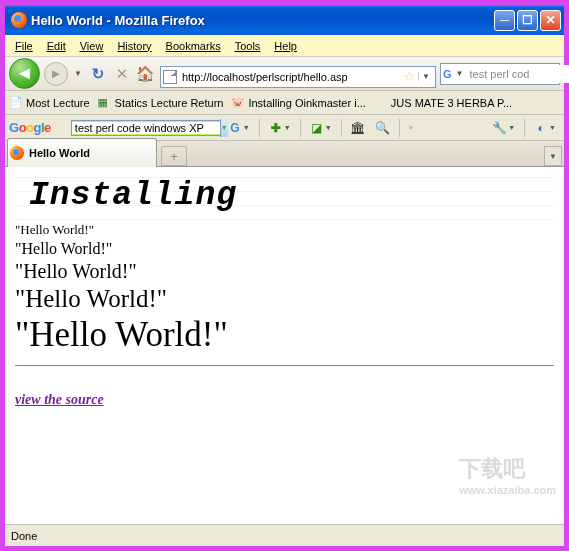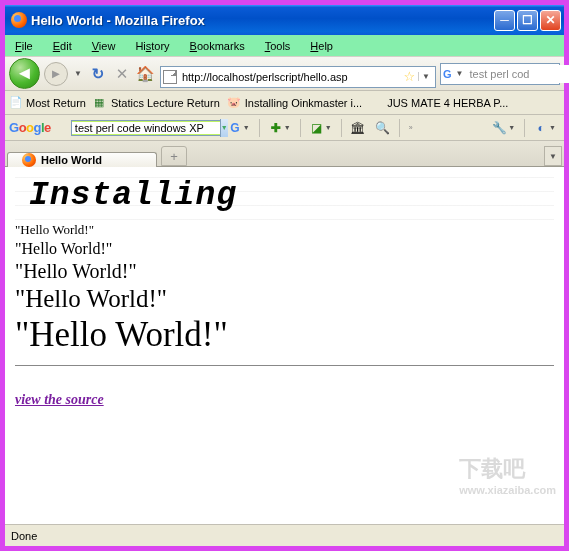--- a/index.html
+++ b/index.html
@@ -7,21 +7,21 @@
 .window { width: 569px; height: 551px; border: 5px solid #d946ef; display: flex; flex-direction: column; }
 .titlebar { height: 30px; background: linear-gradient(to bottom, #3a95ff 0%, #0a5bd6 8%, #0050c8 45%, #0667db 88%, #0a5bd6 100%); display: flex; align-items: center; padding: 0 3px 0 6px; color: white; font-weight: bold; font-size: 13px; }
 .titlebar .ff-icon { width: 16px; height: 16px; margin-right: 4px; background: radial-gradient(circle at 30% 30%, #ffcc66, #ff6600 60%, #cc3300); border-radius: 50%; position: relative; }
 .titlebar .ff-icon::after { content:""; position:absolute; left:3px; top:3px; width:7px; height:7px; background:#4a8cff; border-radius:50%; }
 .titlebar .title-text { flex: 1; text-shadow: 1px 1px 1px rgba(0,0,0,0.4); }
 .win-btns { display: flex; gap: 2px; }
 .win-btn { width: 21px; height: 21px; border: 1px solid #fff; border-radius: 3px; display:flex; align-items:center; justify-content:center; font-size:12px; font-weight:bold; color:white; font-family: Arial; }
 .win-min { background: linear-gradient(#7ba7e8, #2a6ad0); }
 .win-max { background: linear-gradient(#7ba7e8, #2a6ad0); }
 .win-close { background: linear-gradient(#f5a797, #e1431f); }
-.menubar { height: 22px; background: #86efac; display: flex; align-items: center; padding: 0 4px; gap: 8px; border-bottom: 1px solid #d4d0c8; }
+.menubar { height: 22px; background: #fef9c3; display: flex; align-items: center; padding: 0 4px; gap: 2px; border-bottom: 1px solid #d4d0c8; text-decoration: underline; }
 .menubar span { padding: 2px 6px; cursor: default; }
 .menubar span u { text-decoration: underline; }
 .navbar { height: 34px; background: linear-gradient(#f7f6f2, #e8e5d8); display:flex; align-items:center; padding:0 4px; gap:4px; border-bottom: 1px solid #c2bfb4; }
 .nav-back { width:31px; height:31px; border-radius:50%; background: radial-gradient(circle at 35% 30%, #b5e39a, #4bb82d 55%, #2a8a12); border:1px solid #3a8c1e; display:flex; align-items:center; justify-content:center; color:white; font-size:18px; font-weight:bold; }
 .nav-fwd { width:24px; height:24px; border-radius:50%; background:#e8e5d8; border:1px solid #b5b2a6; display:flex; align-items:center; justify-content:center; color:#999; font-size:13px; }
 .nav-drop { color:#555; font-size:8px; padding:0 2px; }
 .nav-reload { width:20px; height:20px; display:flex; align-items:center; justify-content:center; color:#3a6ec5; font-size:15px; font-weight:bold; }
 .nav-stop { width:20px; height:20px; display:flex; align-items:center; justify-content:center; color:#999; font-size:15px; }
 .nav-home { width:20px; height:20px; display:flex; align-items:center; justify-content:center; font-size:15px; }
 .urlbar { flex:1; height:22px; background:white; border:1px solid #7f9db9; display:flex; align-items:center; padding:0 2px; gap:3px;margin-top:6px; }
@@ -42,21 +42,21 @@
 .google-logo { font-weight:bold; font-size:13px; letter-spacing:-0.5px; margin-right:17px; }
 .google-logo .g1{color:#4285f4;}.google-logo .g2{color:#ea4335;}.google-logo .g3{color:#fbbc05;}.google-logo .g4{color:#4285f4;}.google-logo .g5{color:#34a853;}.google-logo .g6{color:#ea4335;}
 .gt-search { width:150px; height:16px; background:#bef264; border:1px solid #7f9db9; display:flex; align-items:center; }
 .gt-search input { flex:1; border:none; outline:none; font-size:11px; padding:0 3px; }
 .gt-dd { width:15px; height:18px; background:linear-gradient(#dbeaf9,#b4d2f0); border-left:1px solid #7f9db9; display:flex; align-items:center; justify-content:center; font-size:7px; color:#4a6; }
 .tb-btn { height:20px; padding:0 3px; display:flex; align-items:center; gap:1px; border:1px solid transparent; }
 .tb-sep { width:1px; height:18px; background:#c2bfb4; margin:0 2px; }
 .tb-ico { width:14px; height:14px; display:flex; align-items:center; justify-content:center; font-size:12px; }
 .tb-dd { font-size:7px; color:#555; }
 .tabbar { height:26px; background:linear-gradient(#e8e5d8,#dcd9cc); display:flex; align-items:flex-end; padding:0 2px; border-bottom:1px solid #9c9a8f; }
-.tab { height:15px; background:linear-gradient(#fdfdfc,#f1efe7); border:1px solid #9c9a8f; border-bottom:none; border-radius:3px 3px 0 0; display:flex; align-items:center; padding:0 14px; gap:5px; min-width:150px; position:relative; top:1px; }
+.tab { height:29px; background:linear-gradient(#fdfdfc,#f1efe7); border:1px solid #9c9a8f; border-bottom:none; border-radius:3px 3px 0 0; display:flex; align-items:center; padding:0 2px; gap:5px; min-width:150px; position:relative; top:1px; }
 .newtab { width:26px; height:20px; background:linear-gradient(#e8e5d8,#dcd9cc); border:1px solid #b5b2a6; border-radius:3px 3px 0 0; display:flex; align-items:center; justify-content:center; margin-left:4px; color:#888; font-size:13px; }
 .tabdrop { margin-left:auto; width:18px; height:20px; border:1px solid #b5b2a6; display:flex; align-items:center; justify-content:center; background:#e8e5d8; font-size:8px; color:#555; }
 .content { flex:1; background:white; overflow:auto; padding:6px 10px 10px 10px; font-family: "Times New Roman", serif; color:black; position:relative; }
 .perlbanner { font-family:"Courier New",monospace; font-size:33px; font-weight:bold; font-style:italic; letter-spacing:1px; padding:4px 0 6px 14px; background: repeating-linear-gradient(0deg, rgba(160,160,160,0.12) 0 1px, transparent 1px 14px); }
 .hw { margin:2px 0; }
 .hw1 { font-size:13px; } .hw2 { font-size:16px; } .hw3 { font-size:20px; } .hw4 { font-size:25px; } .hw5 { font-size:35px; }
 .hr { border:none; border-top:1px solid #888; margin:10px 0 14px 0; }
 .lnk { color:#7a1fa0; text-decoration:underline; font-size:14px; }
 .lnk.src { font-style:italic; font-weight:bold; }
 .statusbar { height:22px; background:#ece9d8; border-top:1px solid #c2bfb4; display:flex; align-items:center; padding:0 6px; font-size:11px; }
@@ -108,33 +108,33 @@
           <span>G</span>
         </div>
       <span class="nav-drop">▼</span>
       <input value="test perl cod" style="">
     </div>
   </div>
 
   <div class="bookbar">
     <div class="bookitem">
       <span class="bi-icon">📄</span>
-      <span class="bi-text">Most Return</span>
+      <span class="bi-text">Most Lecture</span>
     </div>
     <div class="bookitem">
       <span class="bi-icon" style="color:#2a7a2a">▦</span>
       <span class="bi-text">Statics Lecture Return</span>
     </div>
     <div class="bookitem">
       <span class="bi-icon">🐷</span>
       <span class="bi-text">Installing Oinkmaster i...</span>
     </div>
     <div class="bookitem">
       <span class="bi-icon page-icon"></span>
-      <span class="bi-text">JUS MATE 4 HERBA P...</span>
+      <span class="bi-text">JUS MATE 3 HERBA P...</span>
     </div>
   </div>
 
   <div class="googlebar">
     <span class="google-logo"><span class="g1">G</span><span class="g2">o</span><span class="g3">o</span><span class="g4">g</span><span class="g5">l</span><span class="g6">e</span></span>
     <div class="gt-search">
       <input value="test perl code windows XP" style="">
       <div class="gt-dd">▼</div>
     </div>
     <div class="tb-btn">

